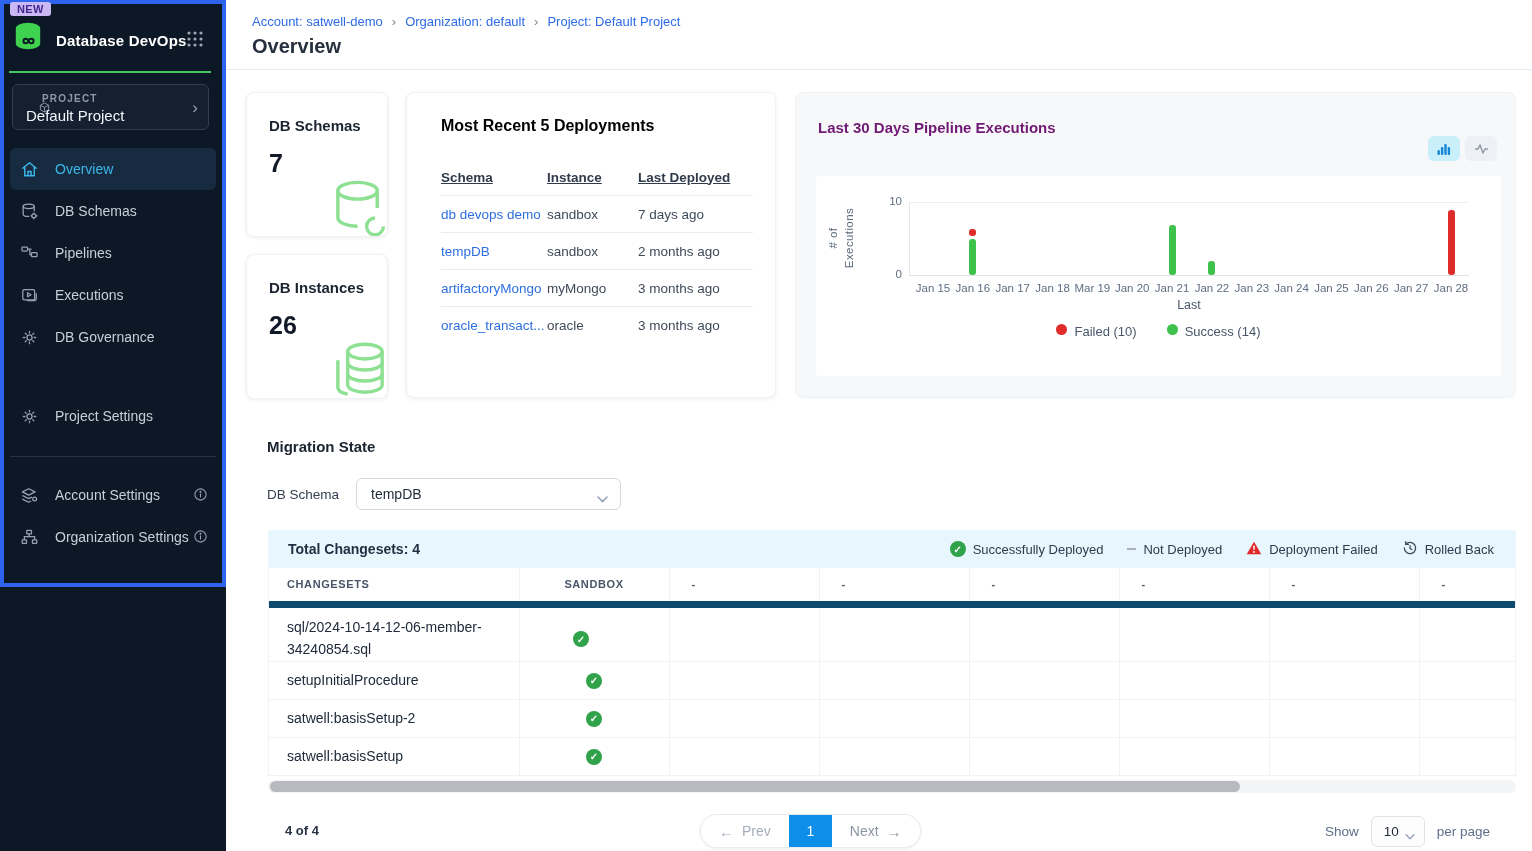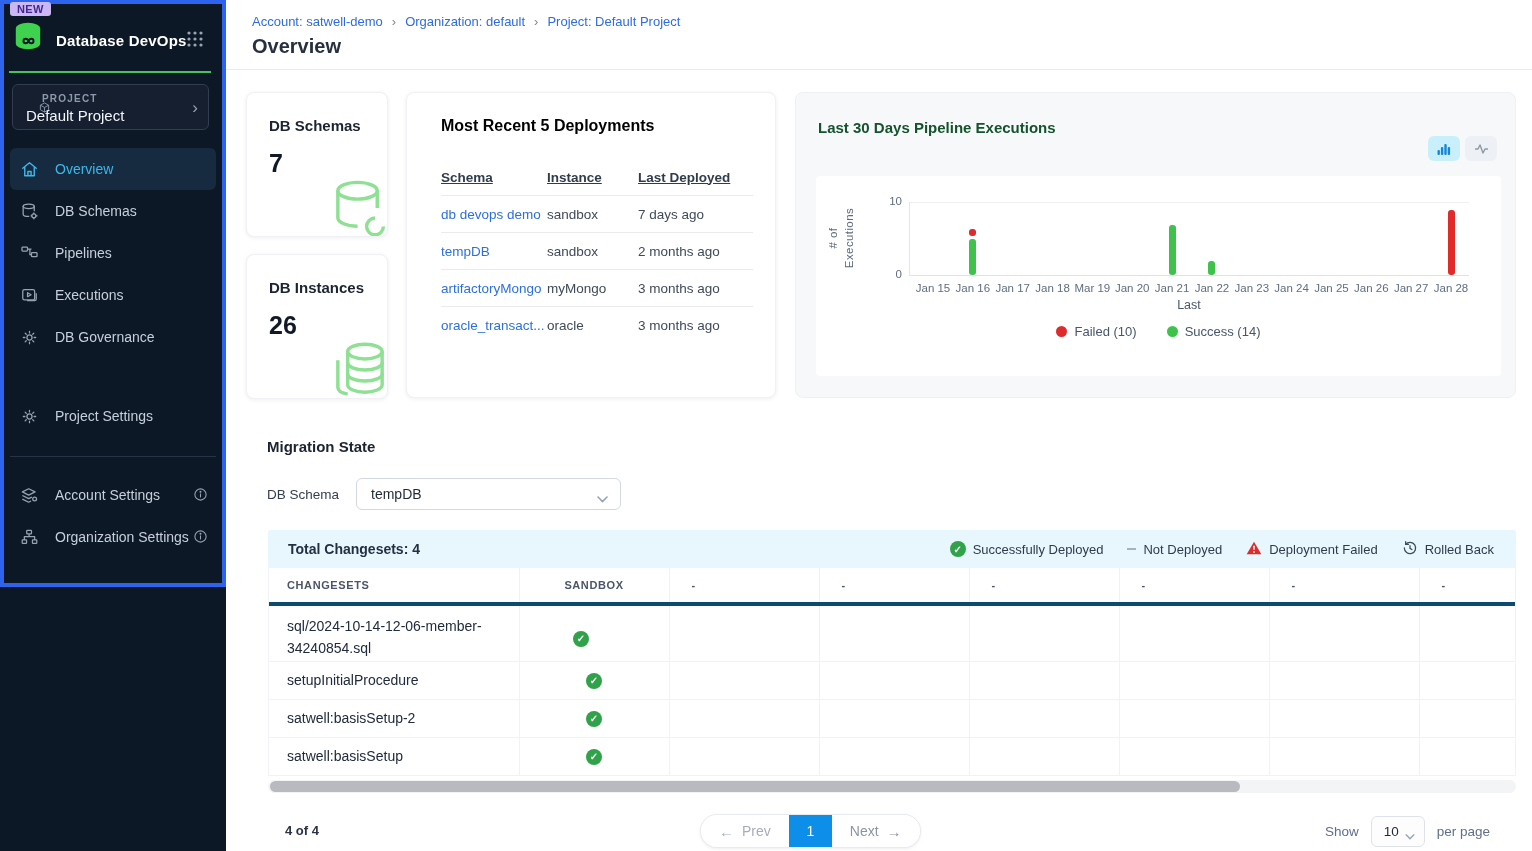--- a/index.html
+++ b/index.html
@@ -55,58 +55,58 @@
   .dep-table { position:absolute; left:34px; top:66px; width:312px; font-size:13.5px; }
   .dep-row { display:flex; height:37px; align-items:center; border-bottom:1px solid #e9ebef; }
   .dep-row:last-child { border-bottom:none; }
   .dep-head { color:#303c4c; font-weight:bold; font-size:13.5px;text-decoration:underline; }
   .dep-c1 { width:106px; } .dep-c2 { width:91px; } .dep-c3 { width:115px; }
   .dep-link { color:#2d6fe0; cursor:pointer; white-space:nowrap; overflow:hidden; text-overflow:ellipsis; max-width:102px; }
   .dep-cell { color:#3f4a58; }
 
   
   .chart-card { left:569px; top:92px; width:721px; height:306px; background:#f6f8fa; border:1px solid #eef1f4; box-shadow:none; }
-  .chart-title { position:absolute; left:22px; top:26px; font-size:15px; font-weight:bold; color:#14532d; }
+  .chart-title { position:absolute; left:22px; top:26px; font-size:15px; font-weight:bold; color:#701a75; }
   .chart-toggles { position:absolute; right:18px; top:43px; display:flex; gap:5px; }
   .toggle-btn { width:32px; height:25px; border-radius:6px; display:flex; align-items:center; justify-content:center; cursor:pointer; }
   .toggle-bar { background:#c9effb; }
   .toggle-line { background:#edf0f4; }
   .plot-box { position:absolute; left:20px; top:83px; width:685px; height:200px; background:#fff; border-radius:4px; }
   .y-axis-label { position:absolute; left:0px; top:32px; width:80px; height:60px; transform:rotate(-90deg); font-size:11.5px; color:#5b6b7c; text-align:center; line-height:1.35; letter-spacing:.4px; }
   .ytick { position:absolute; width:20px; text-align:right; font-size:11.5px; color:#5f6e80; }
   .ytick-10 { left:66px; top:19px; } .ytick-0 { left:66px; top:92px; }
   .gridline { position:absolute; background:#edeff3; }
   .grid-top { left:93px; top:26px; width:560px; height:1px; }
   .grid-base { left:93px; top:99px; width:560px; height:1px; background:#dfe3e9; }
   .grid-vline { left:93px; top:26px; width:1px; height:74px; background:#e3e7ed; }
   .bar-seg { position:absolute; width:7px; border-radius:3px; }
   .xtick { position:absolute; top:106px; width:48px; text-align:center; font-size:11.5px; color:#5f6e80; }
   .x-axis-label { position:absolute; left:93px; top:122px; width:560px; text-align:center; font-size:12.5px; color:#47566a; }
   #chart-legend { position:absolute; left:0; top:148px; width:685px; display:flex; justify-content:center; gap:30px; }
-  .legend-item { display:flex; align-items:center; gap:7px; font-size:13px; color:#47566a; }
+  .legend-item { display:flex; align-items:flex-start; gap:7px; font-size:13px; color:#47566a; }
   .legend-dot { width:11px; height:11px; border-radius:50%; display:inline-block; }
 
   
   .migration-title { position:absolute; left:41px; top:438px; font-size:15px; font-weight:bold; color:#1b2430; }
   .schema-row { position:absolute; left:41px; top:478px; height:32px; display:flex; align-items:center; }
   .schema-label { font-size:13.5px; color:#333f4f; margin-right:17px; }
   .schema-select { width:265px; height:32px; background:#fff; border:1px solid #d3d9e0; border-radius:6px; display:flex; align-items:center; padding:0 12px 0 14px; font-size:14px; color:#1f2937; cursor:pointer; position:relative; }
   .select-chevron { position:absolute; right:12px; top:11px; }
 
   .changeset-wrap { position:absolute; left:42px; top:530px; width:1248px; }
   .total-bar { height:38px; background:#e8f6fd; display:flex; align-items:center; border-radius:3px 3px 0 0; }
   .total-label { font-size:14px; font-weight:bold; color:#233044; margin-left:20px; flex:1; }
   .status-legend { display:flex; align-items:center; gap:24px; margin-right:22px; }
   .sl-item { display:flex; align-items:center; gap:7px; font-size:13px; color:#2f3b4c; }
   .dash-glyph { width:9px; height:2px; background:#a9b1bc; display:inline-block; }
   .check-circle { width:16px; height:16px; border-radius:50%; background:#30a24a; color:#fff; display:inline-flex; align-items:center; justify-content:center; font-size:10px; font-weight:bold; }
   .table-clip { width:1248px; overflow:hidden; border-left:1px solid #f1f2f7; border-right:1px solid #f1f2f7; }
   table.cs { border-collapse:collapse; table-layout:fixed; width:1300px; background:#fff; }
   table.cs col.c-name { width:250px; } table.cs col.c-std { width:150px; }
-  table.cs th { height:36px; font-size:11px; font-weight:bold; color:#4a5568; letter-spacing:.6px; border-bottom:4px solid #0c4a6e; border-right:1px solid #f0f1f6; text-align:left; padding-left:22px; }
+  table.cs th { height:36px; font-size:11px; font-weight:bold; color:#4a5568; letter-spacing:.6px; border-bottom:7px solid #0c4a6e; border-right:1px solid #f0f1f6; text-align:left; padding-left:22px; }
   table.cs th.th-name { padding-left:18px; }
   table.cs th.th-center { text-align:center; padding-left:0; }
   table.cs th:last-child { border-right:none; }
   table.cs td { border-bottom:1px solid #f1f2f7; border-right:1px solid #f1f2f7; font-size:14px; color:#202b3b; padding-left:18px; }
   table.cs td:last-child { border-right:none; }
   table.cs td.td-status { text-align:center; padding-left:0; }
   tr.row-tall td { height:57px; line-height:1.55; padding-top:9px; padding-right:26px; }
   tr.row-std td { height:38px; }
   .hscrollbar { margin-top:4px; width:1248px; height:13px; background:#f3f4f6; border-radius:7px; position:relative; }
   .hscroll-thumb { position:absolute; left:2px; top:1px; width:970px; height:11px; background:#b8babf; border-radius:6px; cursor:grab; }

